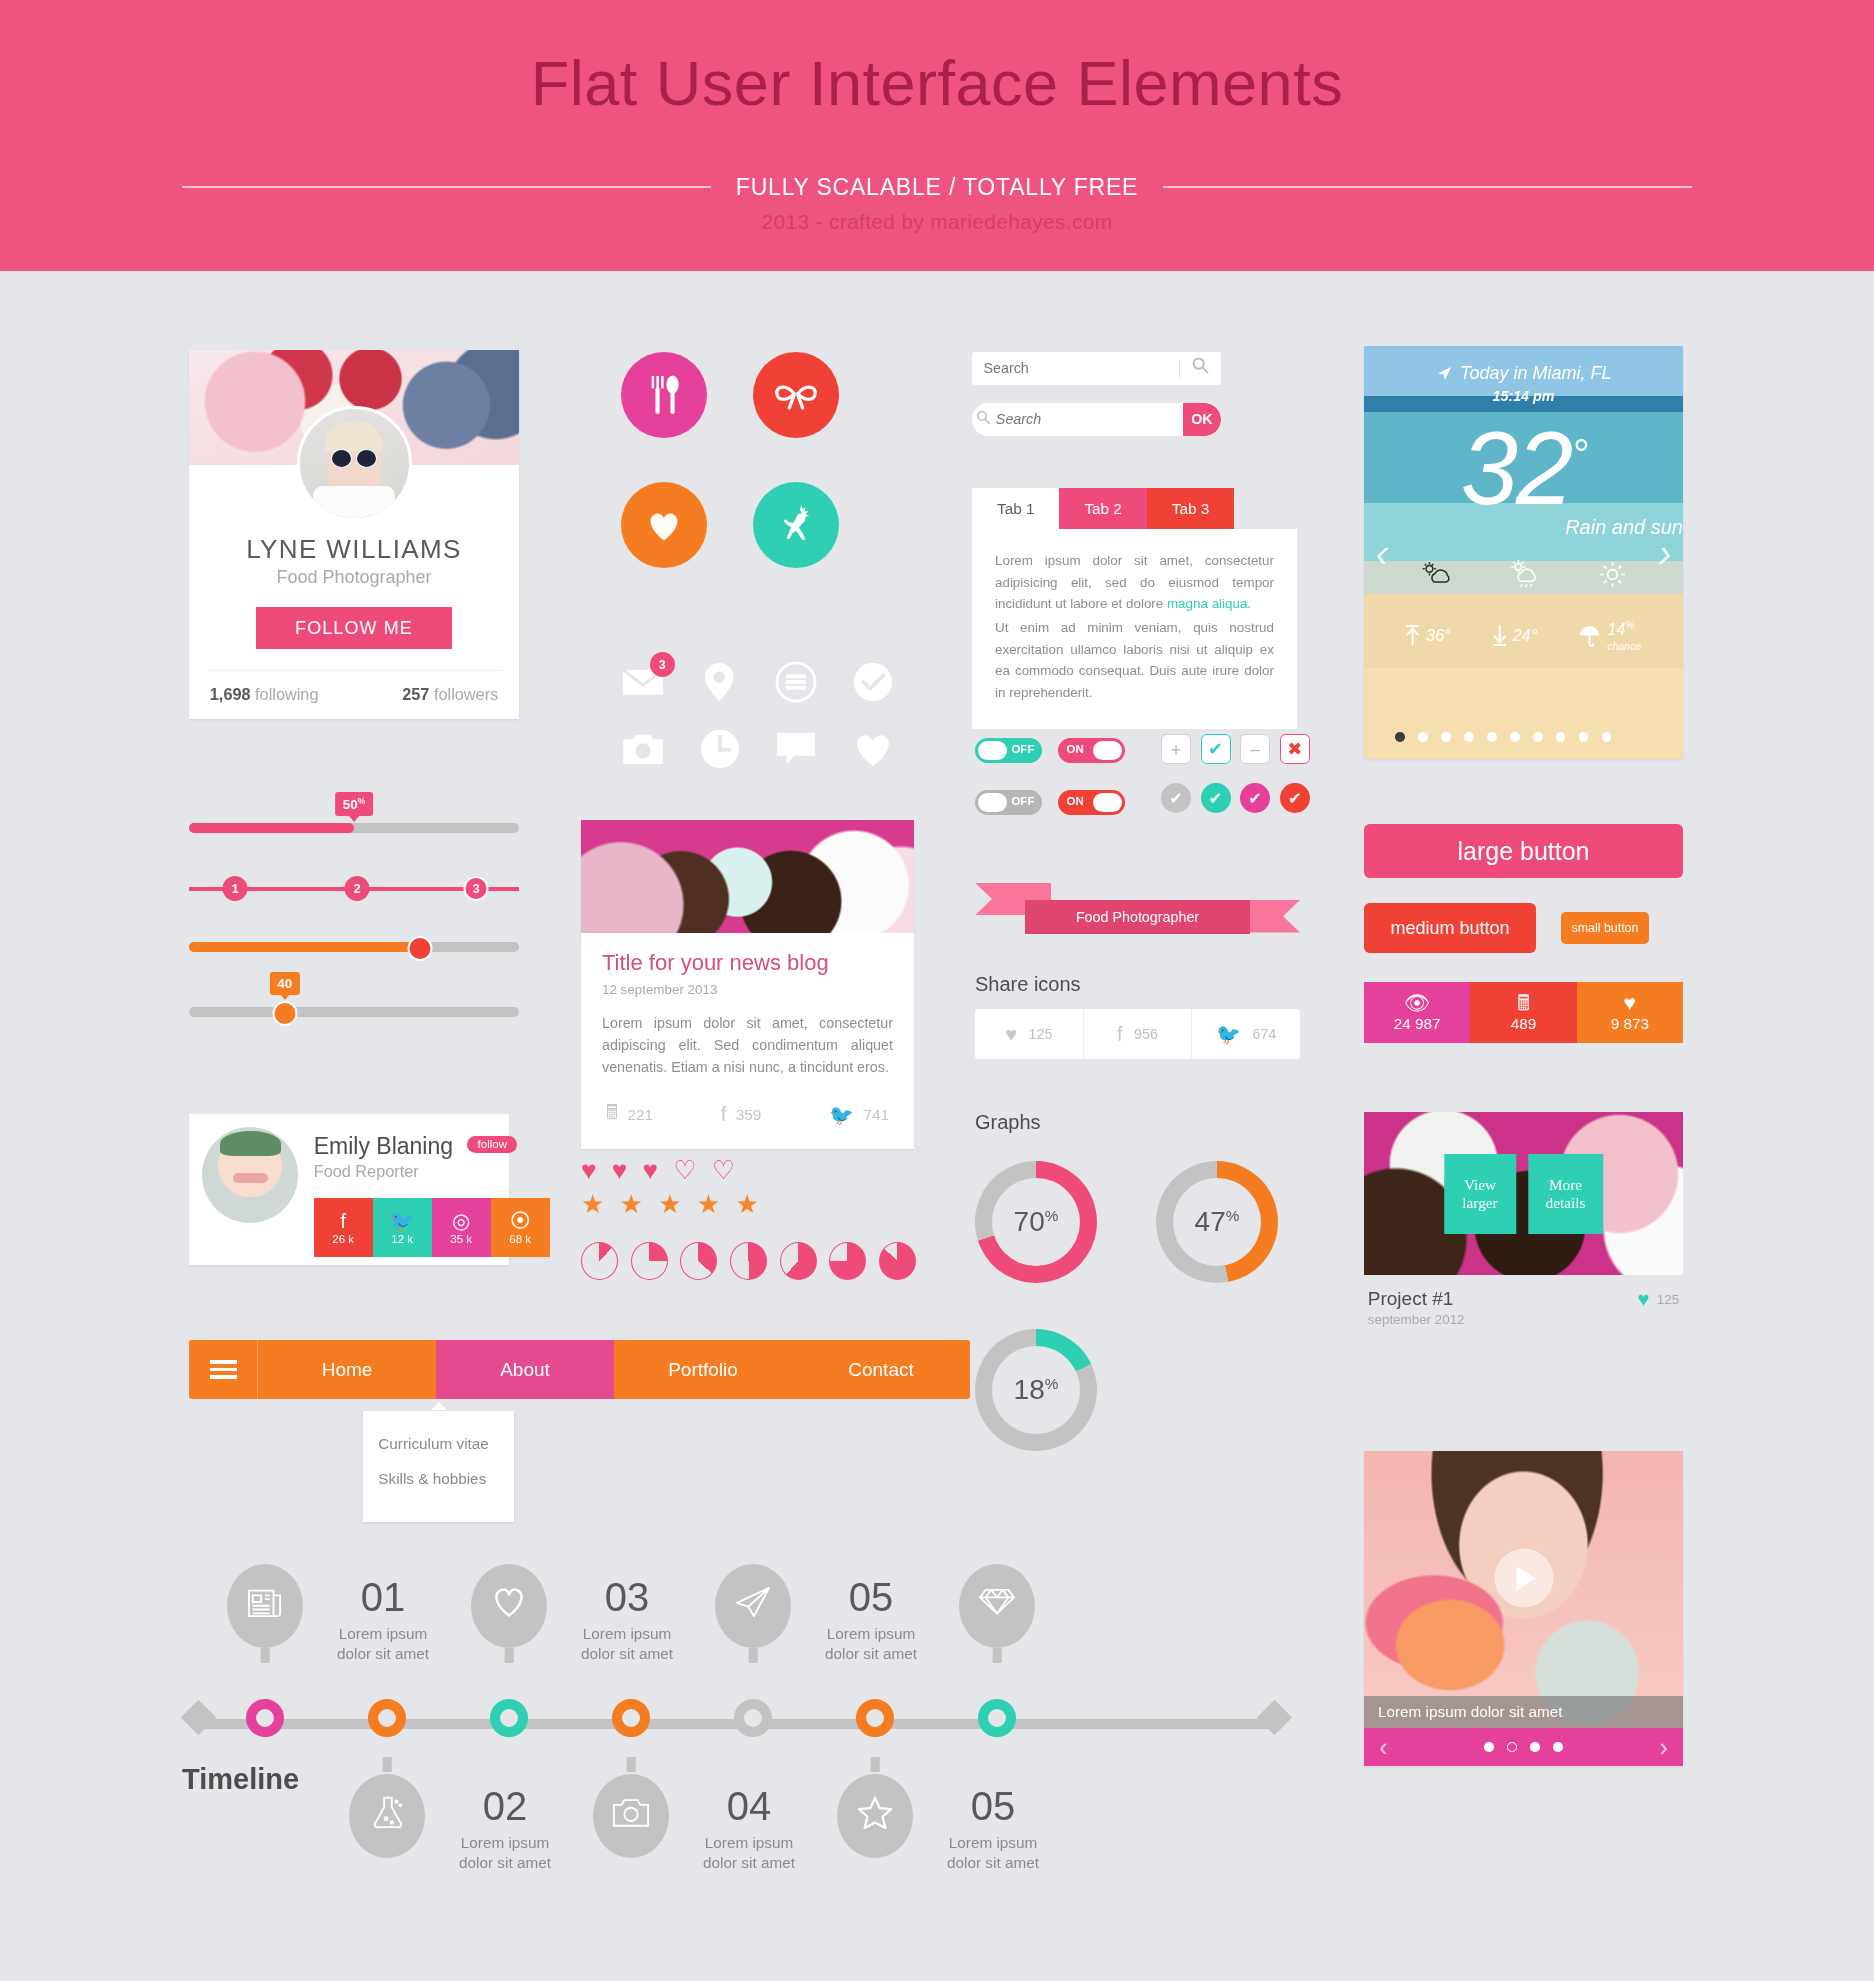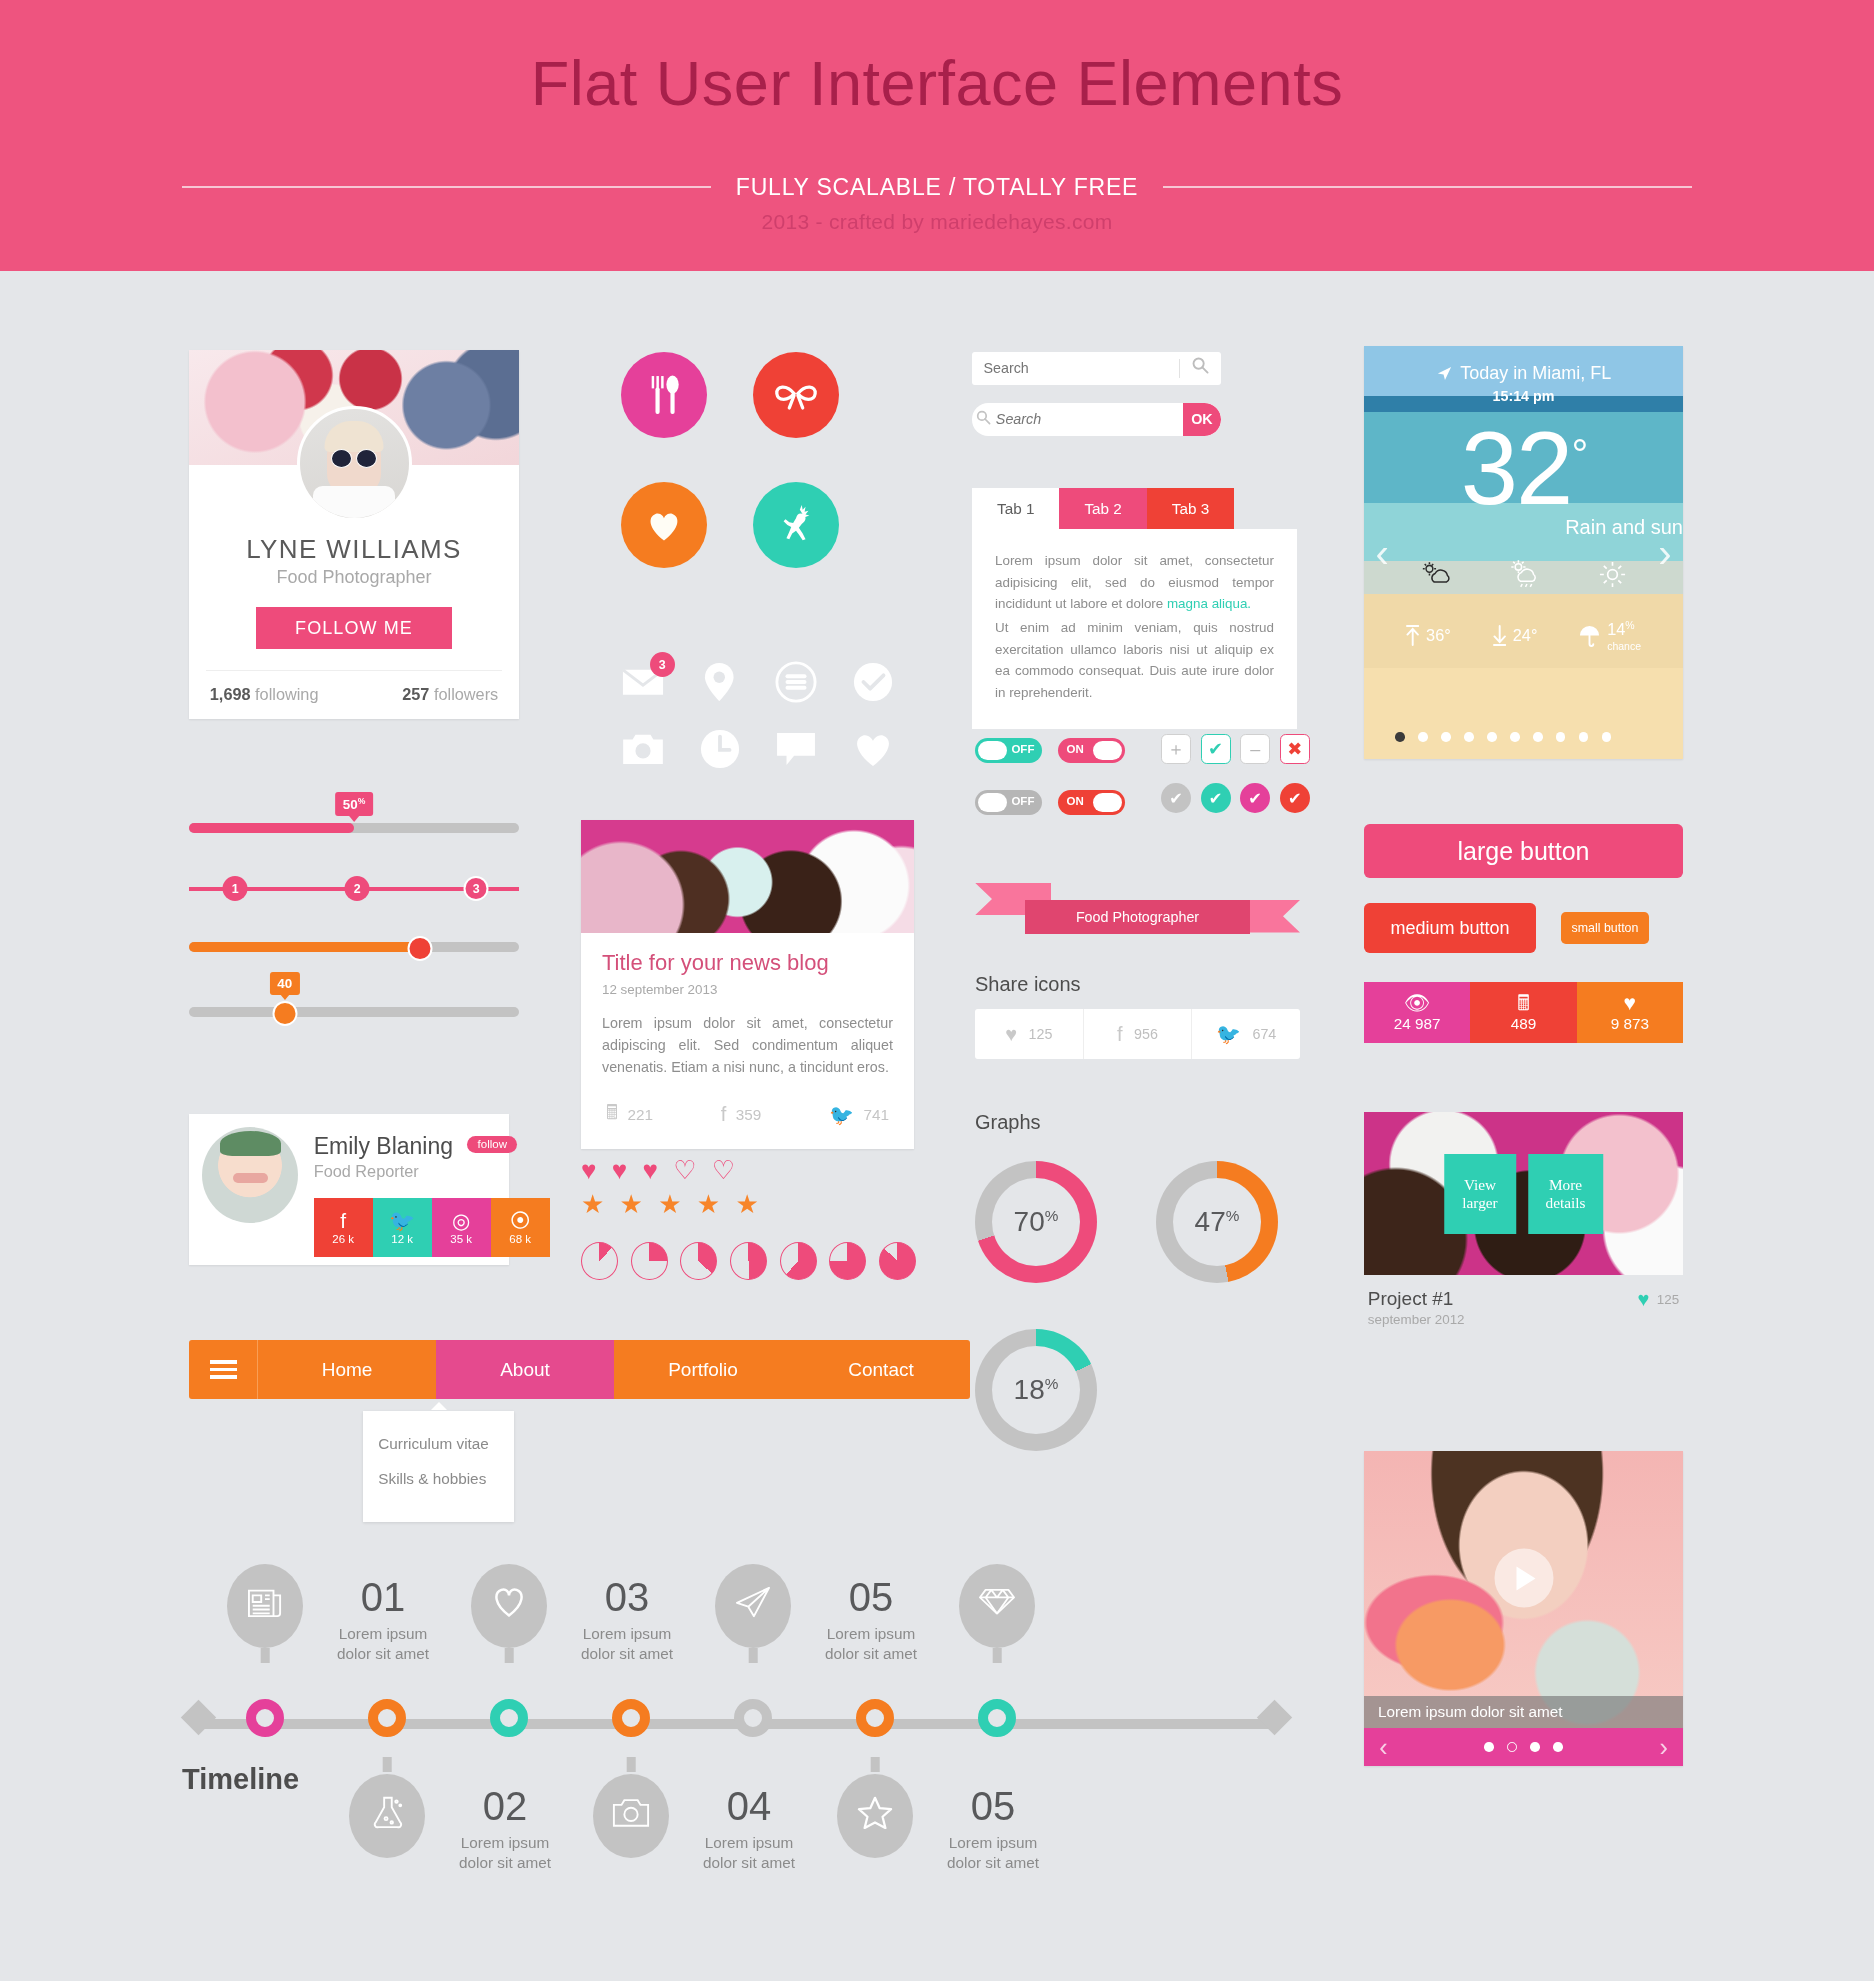--- a/index.html
+++ b/index.html
@@ -410,21 +410,21 @@
   
   #weather { left:1364px; top:346px; width:319px; height:413px;
              overflow:hidden; }
   .wx-bg {
     position:absolute; inset:0;
     background:
       linear-gradient(#8fc6e6 0 12%, #2f7fa8 12% 16%, #5eb6c8 16% 38%,
                       #8fd4d8 38% 52%, #cdd9cf 52% 60%,
                       #f0d9a8 60% 78%, #f6dfae 78% 100%);
   }
-  .wx-overlay { position:absolute; inset:0; color:#fff; }
+  .wx-overlay { position:absolute; inset:0; color:#fff;font-style:italic; }
   .wx-loc {
     text-align:center; padding-top:17px; font-size:18px;
     display:flex; align-items:center; justify-content:center; gap:7.6px;
   }
   .wx-time { text-align:center; font-size:14.3px; font-weight:bold; margin-top:3.8px; }
   .wx-temp {
     text-align:center; font-size:103px; font-weight:300; line-height:1;
     margin-top:13.4px; letter-spacing:-1.9px;
   }
   .wx-temp sup { font-size:42px; vertical-align:super; }

